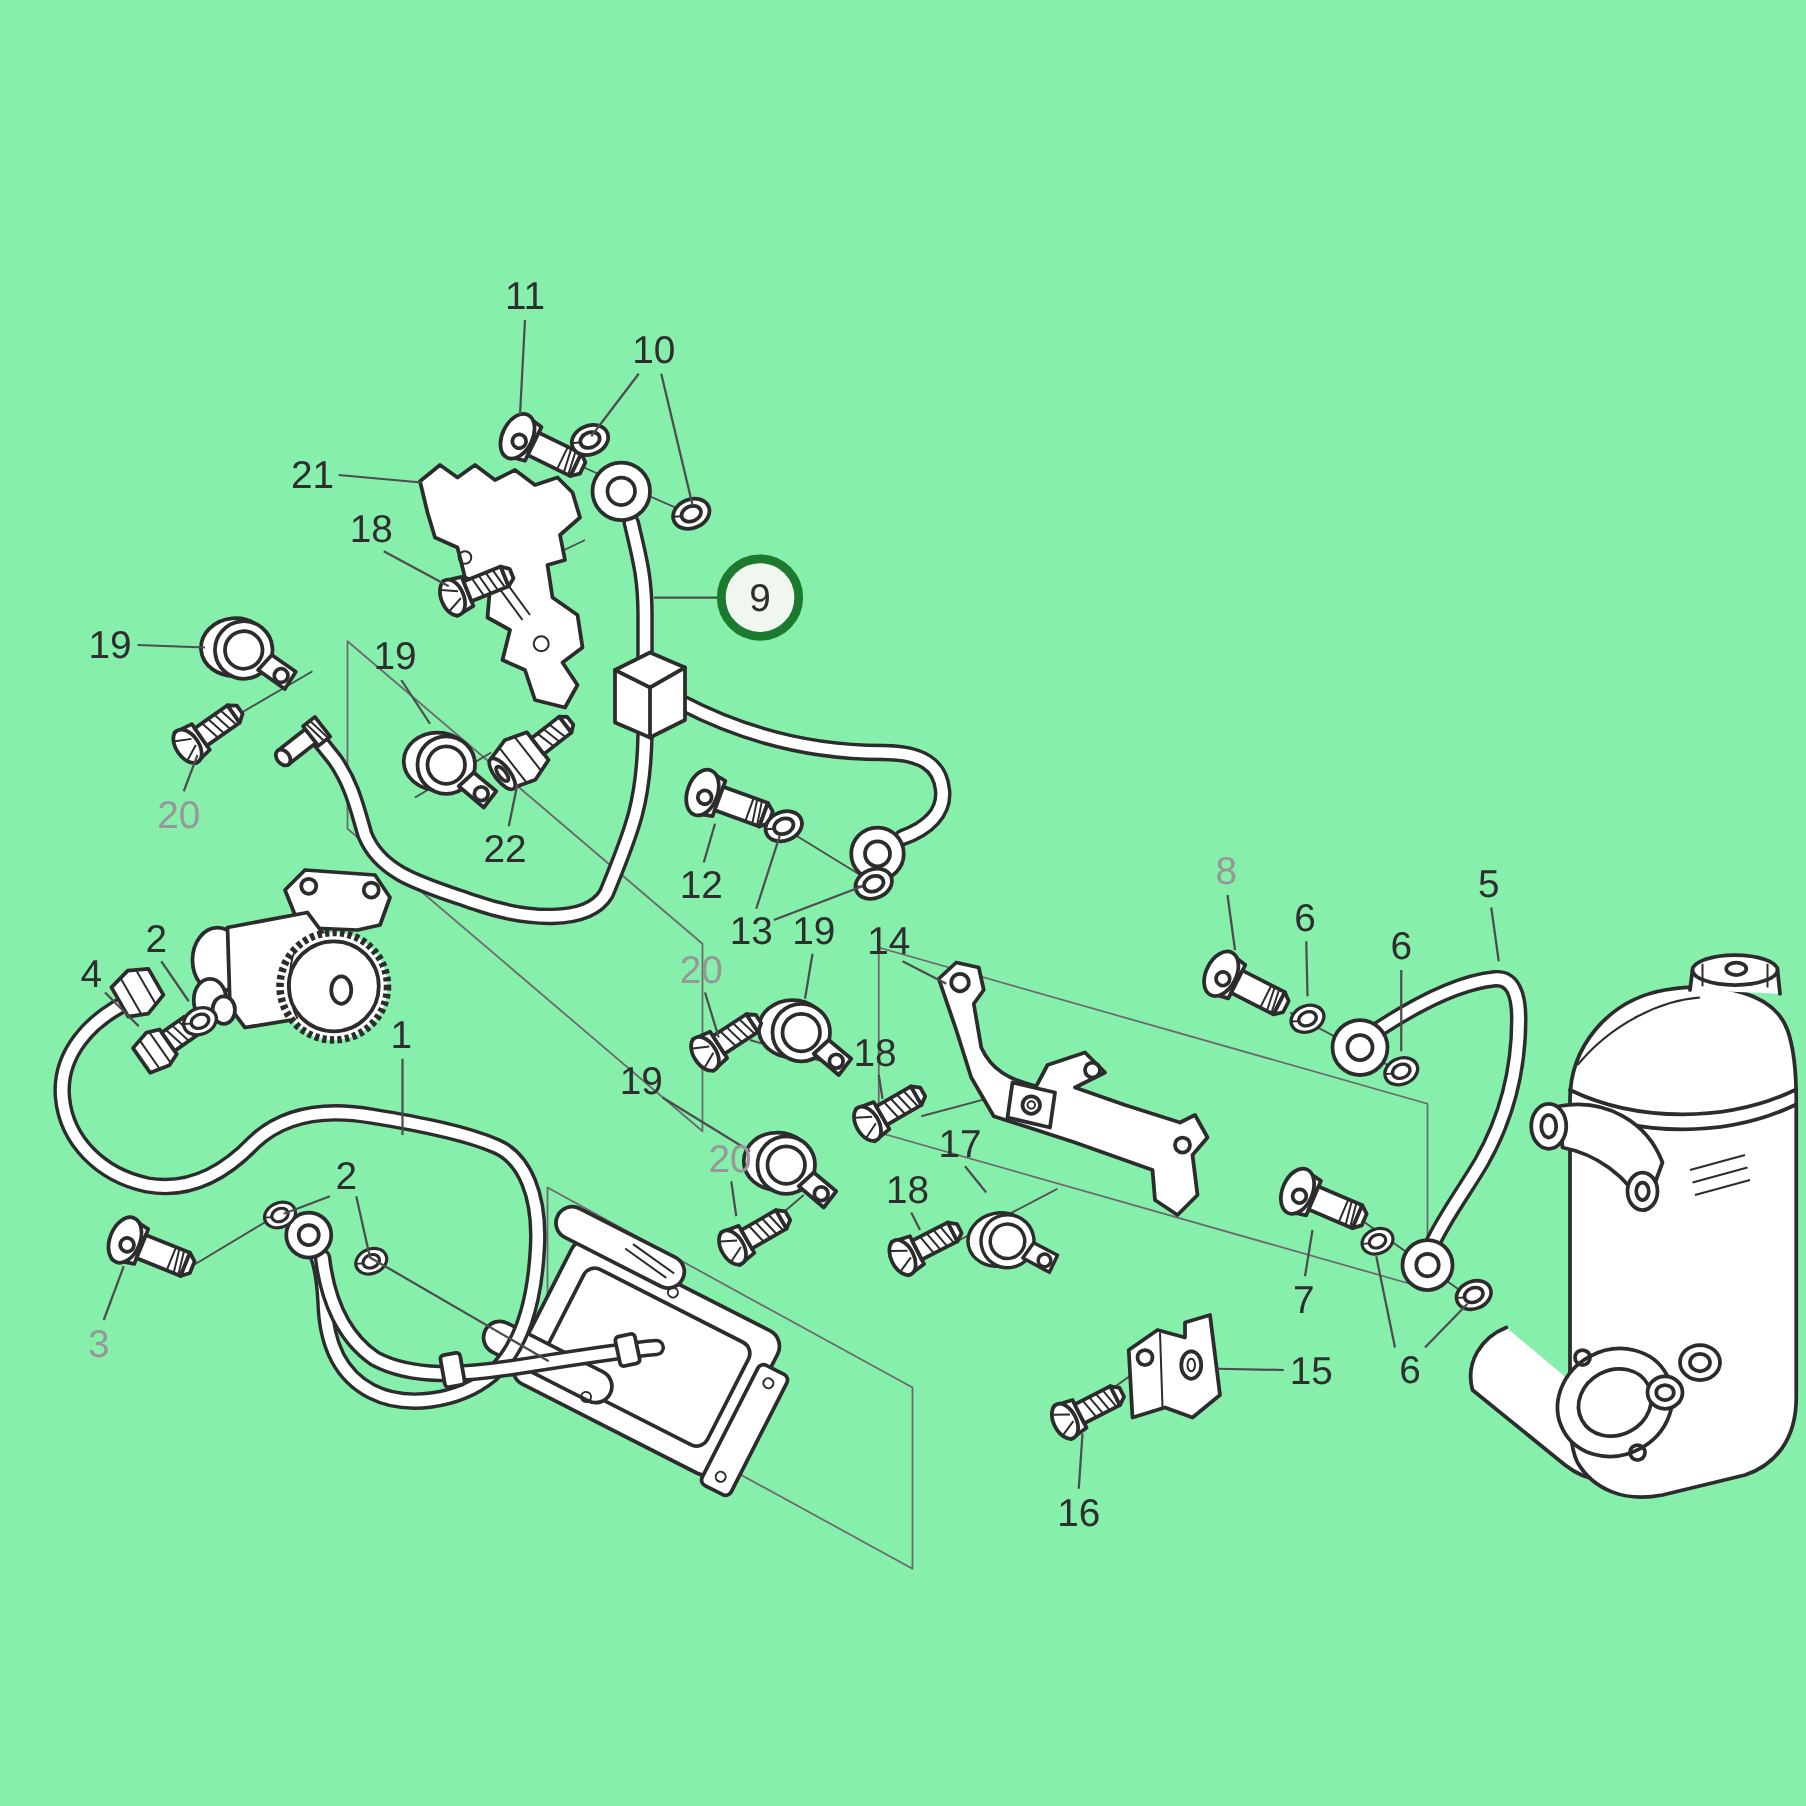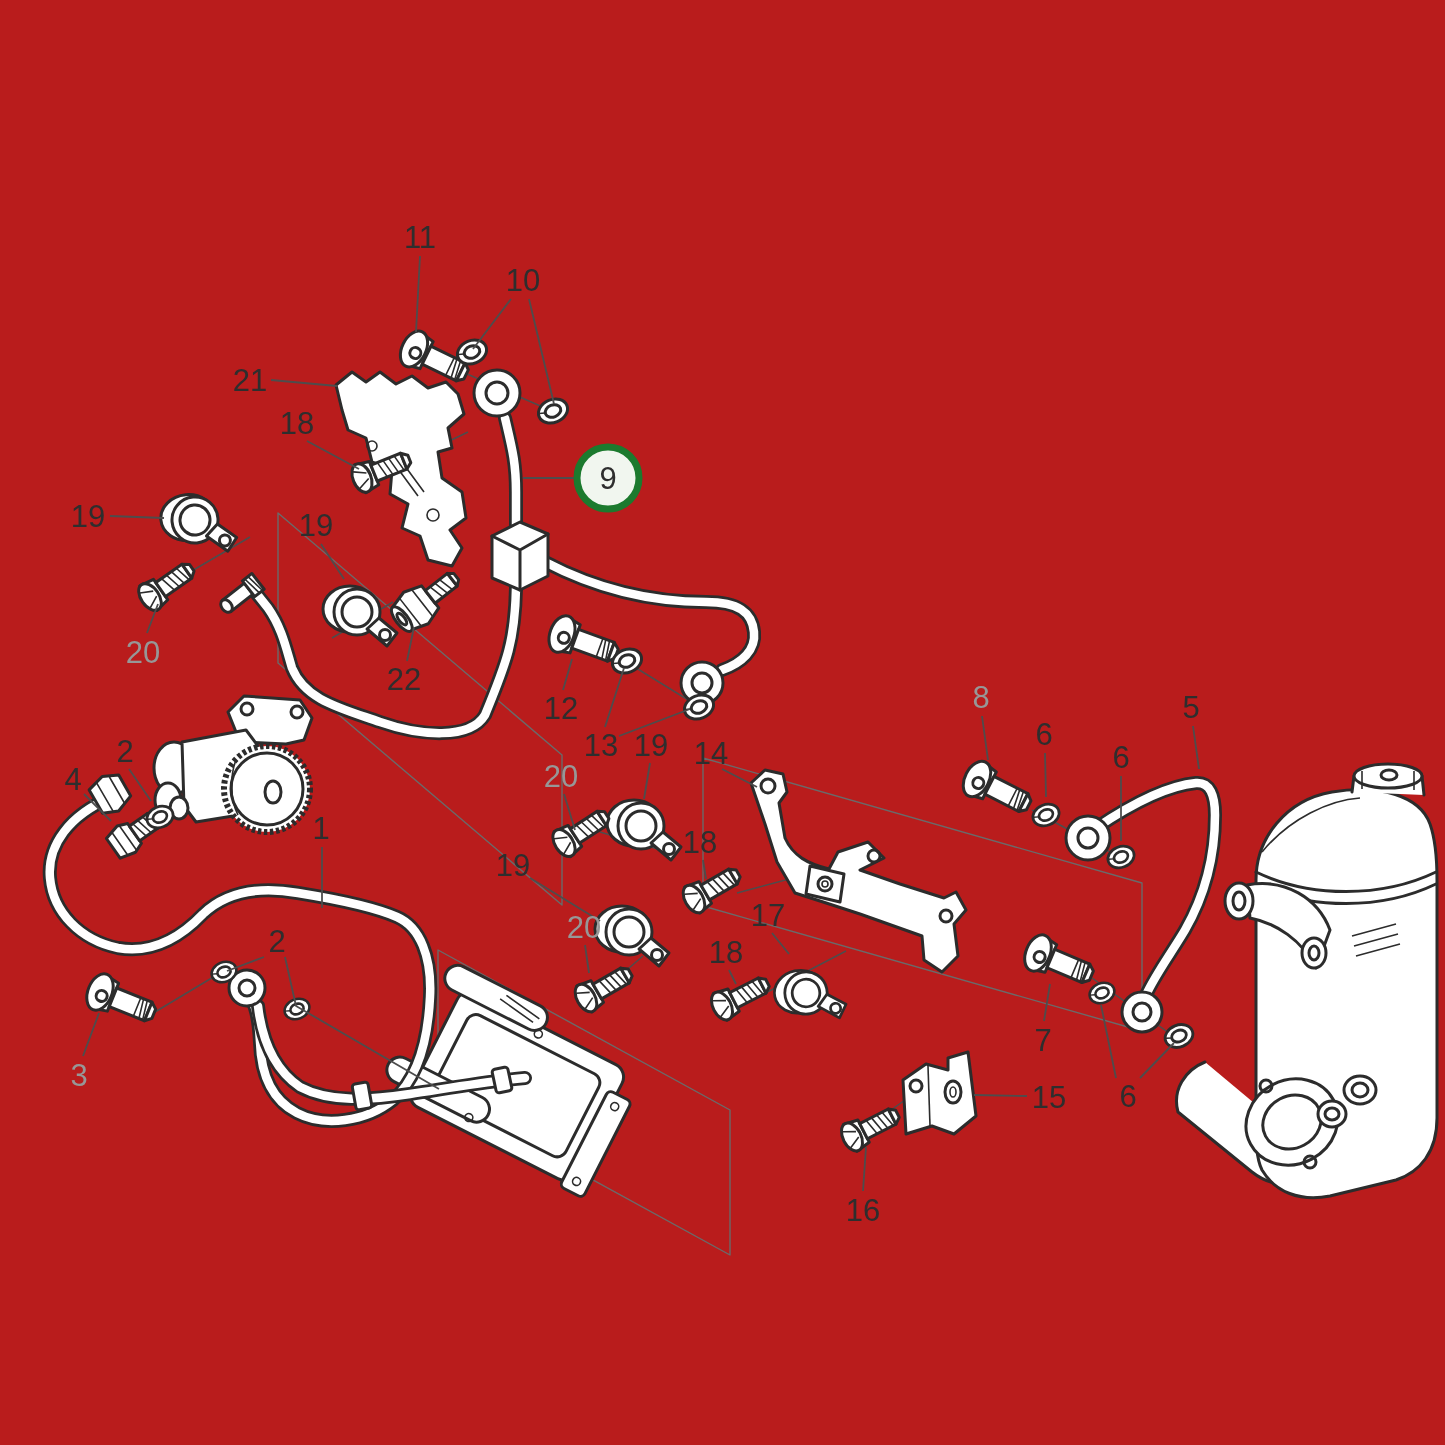--- a/index.html
+++ b/index.html
@@ -1,16 +1,16 @@
 <!DOCTYPE html>
 <html><head>
 <meta charset="utf-8">
 <style>
   html,body{margin:0;padding:0;background:#fff;}
-  .stage{position:relative;width:1445px;height:1445px;background:#b91c1c;overflow:hidden;}
+  .stage{position:relative;width:1445px;height:1445px;background:#86efac;overflow:hidden;}
   svg{position:absolute;left:0;top:0;}
   .ln{fill:#ffffff;stroke:#2c2c2c;stroke-width:3;stroke-linejoin:round;stroke-linecap:round;}
   .lnn{fill:none;stroke:#2c2c2c;stroke-width:3;stroke-linejoin:round;stroke-linecap:round;}
   .thin{fill:none;stroke:#2c2c2c;stroke-width:1.6;stroke-linejoin:round;}
   .axis{fill:none;stroke:#4d4d4d;stroke-width:1.5;}
   .plane{fill:none;stroke:#6a6a6a;stroke-width:1.4;stroke-linejoin:round;}
   .tubeO{fill:none;stroke:#2c2c2c;stroke-width:14;stroke-linecap:round;stroke-linejoin:round;}
   .tubeI{fill:none;stroke:#ffffff;stroke-width:8.5;stroke-linecap:round;stroke-linejoin:round;}
   .teeth{fill:#ffffff;stroke:#2c2c2c;stroke-width:6;stroke-dasharray:3.5 2.6;}
   .leader{fill:none;stroke:#4d4d4d;stroke-width:1.8;}

